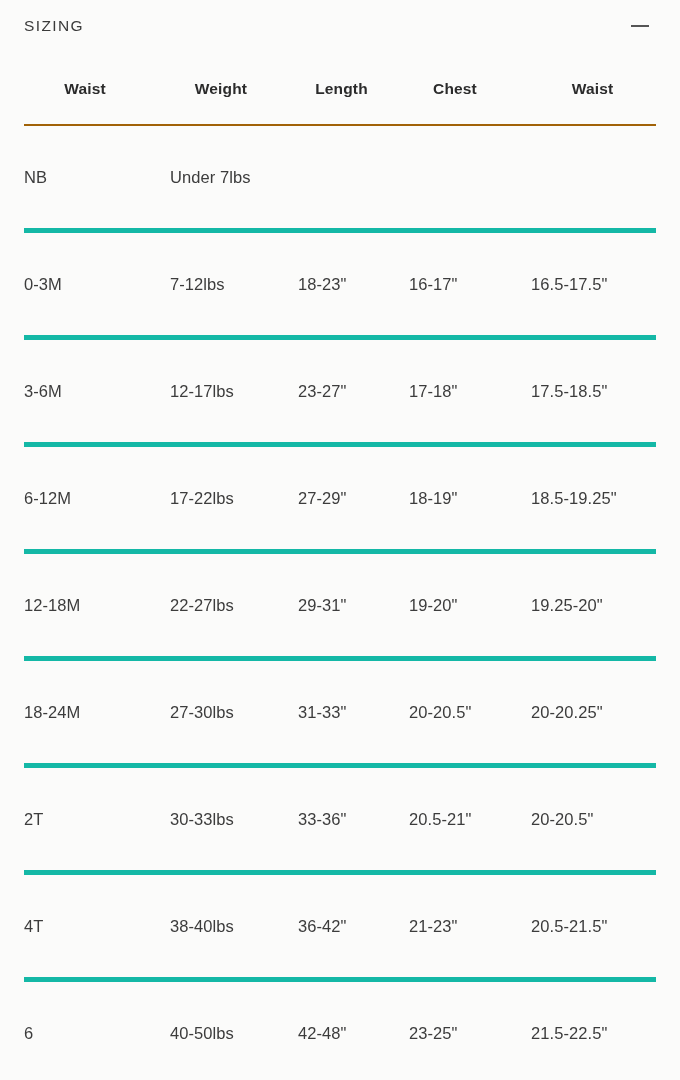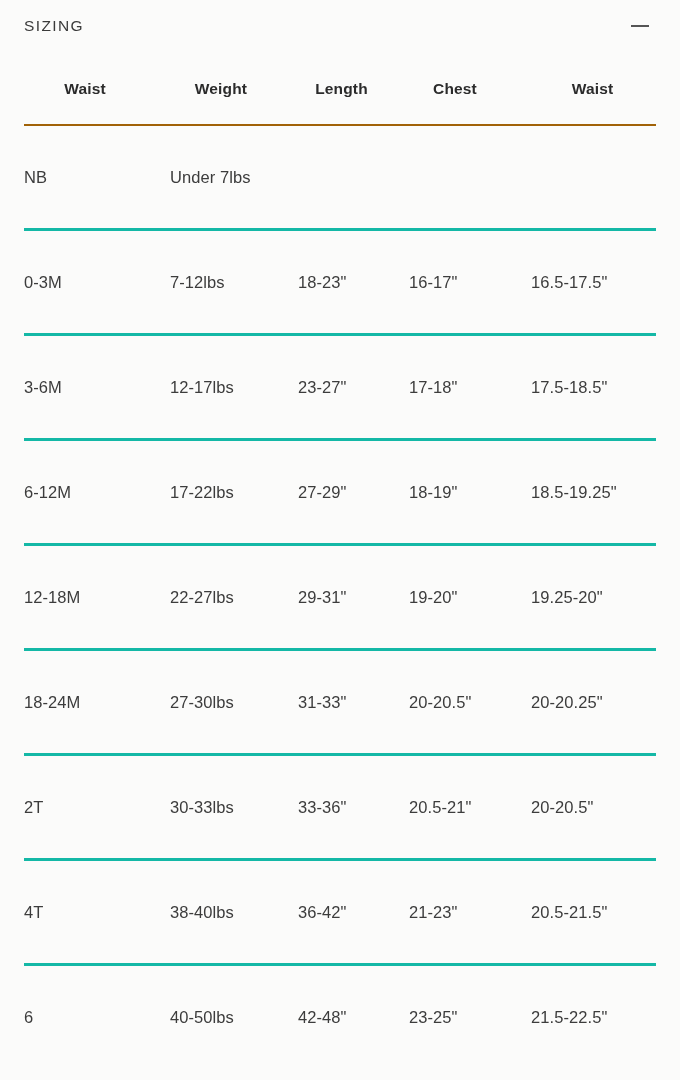--- a/index.html
+++ b/index.html
@@ -66,21 +66,21 @@
     letter-spacing: 0.01em;
   }
   .size-table td {
     font-size: 16.5px;
     font-weight: 400;
     color: #3c3c3c;
     text-align: left;
     padding: 0;
     height: 102px;
     vertical-align: middle;
-    border-top: 3px solid #14b8a6;
+    border-top: 5px solid #14b8a6;
     letter-spacing: 0.005em;
   }
   .size-table tbody tr:first-child td {
     border-top: 2px solid #a16207;
   }
 
   
   col.c0 { width: 122px; }
   col.c1 { width: 128px; }
   col.c2 { width: 113px; }

